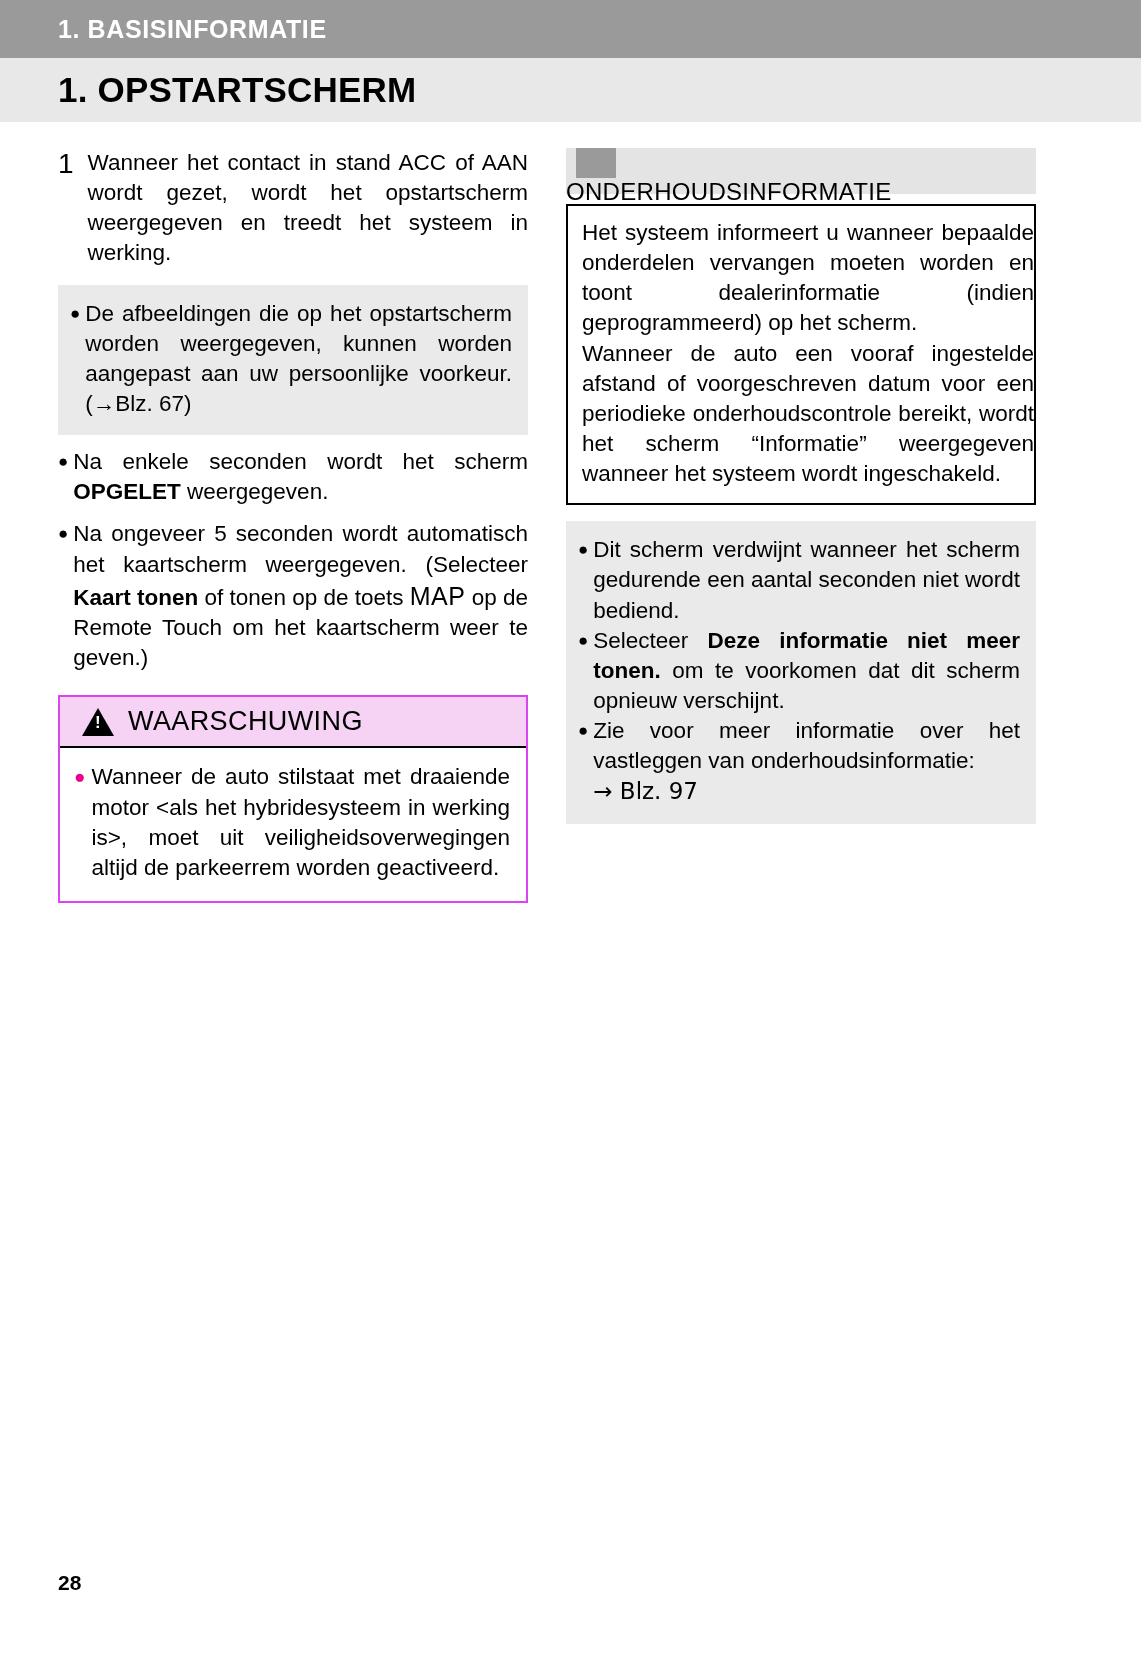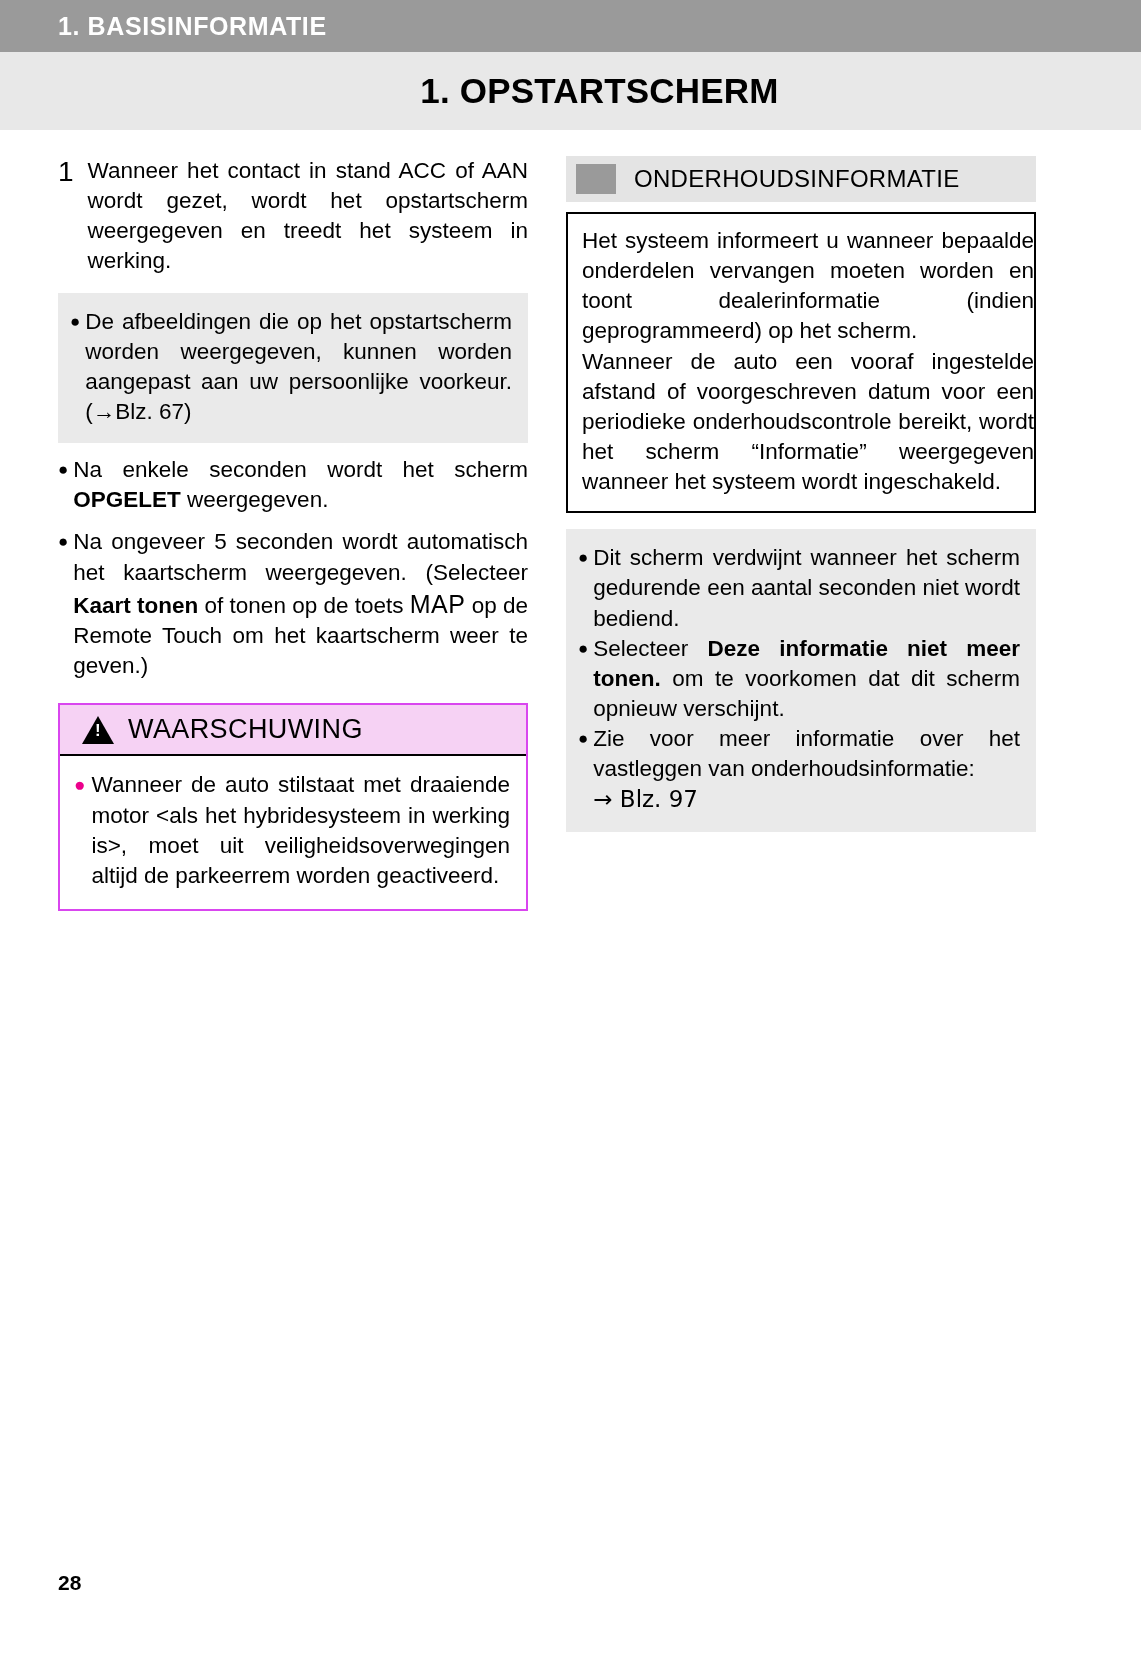--- a/index.html
+++ b/index.html
@@ -11,41 +11,40 @@
     height: 1653px;
     background: #ffffff;
     font-family: "Liberation Sans", sans-serif;
     color: #000000;
     position: relative;
     overflow: hidden;
   }
 
   
   .chapter-bar {
-    height: 52px;
+    height: 58px;
     background: #9a9a9a;
     display: flex;
     align-items: center;
     padding-left: 58px;
     box-sizing: border-box;
   }
   .chapter-bar .chapter-title {
     color: #ffffff;
     font-size: 25px;
     font-weight: bold;
     letter-spacing: 0.6px;
   }
   .section-bar {
-    height: 78px;
+    height: 64px;
     background: #e8e8e8;
     display: flex;
     align-items: center;
     padding-left: 58px;
     box-sizing: border-box;
-    justify-content: center;
   }
   .section-bar .section-title {
     font-size: 35px;
     font-weight: bold;
     letter-spacing: 0.2px;
   }
 
   
   .page-body {
     position: relative;
@@ -148,23 +147,24 @@
     font-size: 19px;
     line-height: 1.6;
     padding-right: 6px;
     flex: 0 0 auto;
   }
 
   
   .info-head {
     background: #e4e4e4;
     display: flex;
-    align-items: center;
+    align-items: flex-start;
     height: 46px;
     box-sizing: border-box;
+    flex-direction: column;
   }
   .info-head .swatch {
     width: 40px;
     height: 30px;
     background: #9a9a9a;
     margin: 0 18px 0 10px;
     flex: 0 0 auto;
   }
   .info-head .info-title {
     font-size: 24px;

